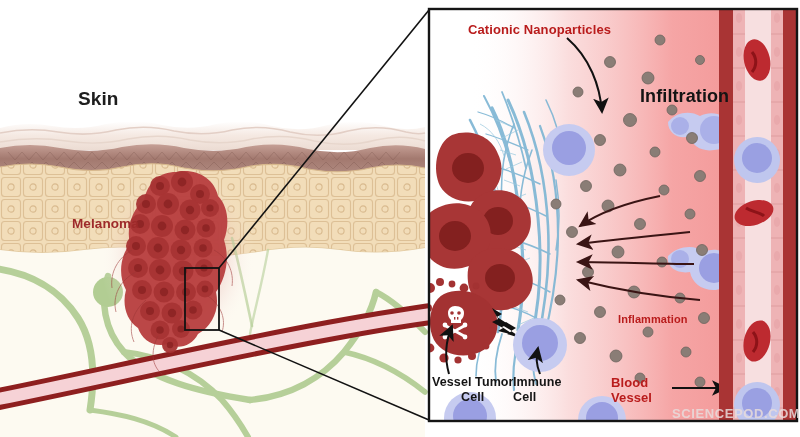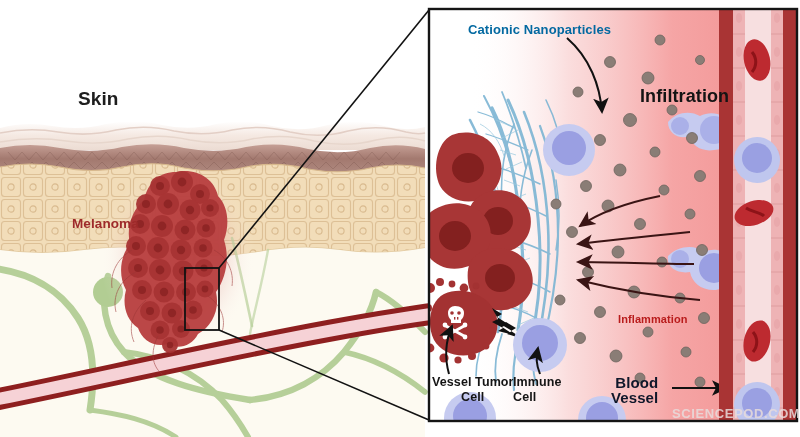--- a/index.html
+++ b/index.html
@@ -4,26 +4,26 @@
 <style>
   html,body{margin:0;padding:0;background:#fff;}
   body{width:800px;height:437px;overflow:hidden;
        font-family:"Liberation Sans",sans-serif;}
   #stage{position:relative;width:800px;height:437px;background:#fff;overflow:hidden;}
   svg{display:block;}
   .lbl{position:absolute;font-weight:bold;letter-spacing:.1px;white-space:nowrap;}
   #skin-label{left:78px;top:88px;font-size:19px;color:#1d1d1d;}
   #melanoma-label{left:72px;top:216px;font-size:13.5px;color:#9e2a2a;}
   #lymph-label{left:52px;top:266px;font-size:11px;color:#7d9b63;font-weight:bold;line-height:13px;}
-  #np-label{left:468px;top:22px;font-size:13px;color:#0369a1;}
+  #np-label{left:468px;top:22px;font-size:13px;color:#b91c1c;}
   #infiltration-label{left:640px;top:86px;font-size:18px;color:#141414;}
   #inflammation-label{left:618px;top:313px;font-size:11px;color:#b91c1c;}
   #dying-label{left:432px;top:375px;font-size:12.5px;color:#141414;line-height:15px;text-align:center;}
   #immune-label{left:513px;top:375px;font-size:12.5px;color:#141414;line-height:15px;text-align:left;}
-  #vessel-label{left:611px;top:375px;font-size:15px;color:#0f172a;line-height:15px;text-align:right;}
+  #vessel-label{left:611px;top:375px;font-size:13px;color:#b91c1c;line-height:15px;text-align:left;}
   #watermark{position:absolute;left:672px;top:406px;font-size:13px;color:#e8dcdc;
              letter-spacing:.6px;font-weight:bold;opacity:.85;}
 </style>
 </head>
 <body>
 
 <div id="stage">
 
   <svg width="800" height="437" viewBox="0 0 800 437">
     <defs>

